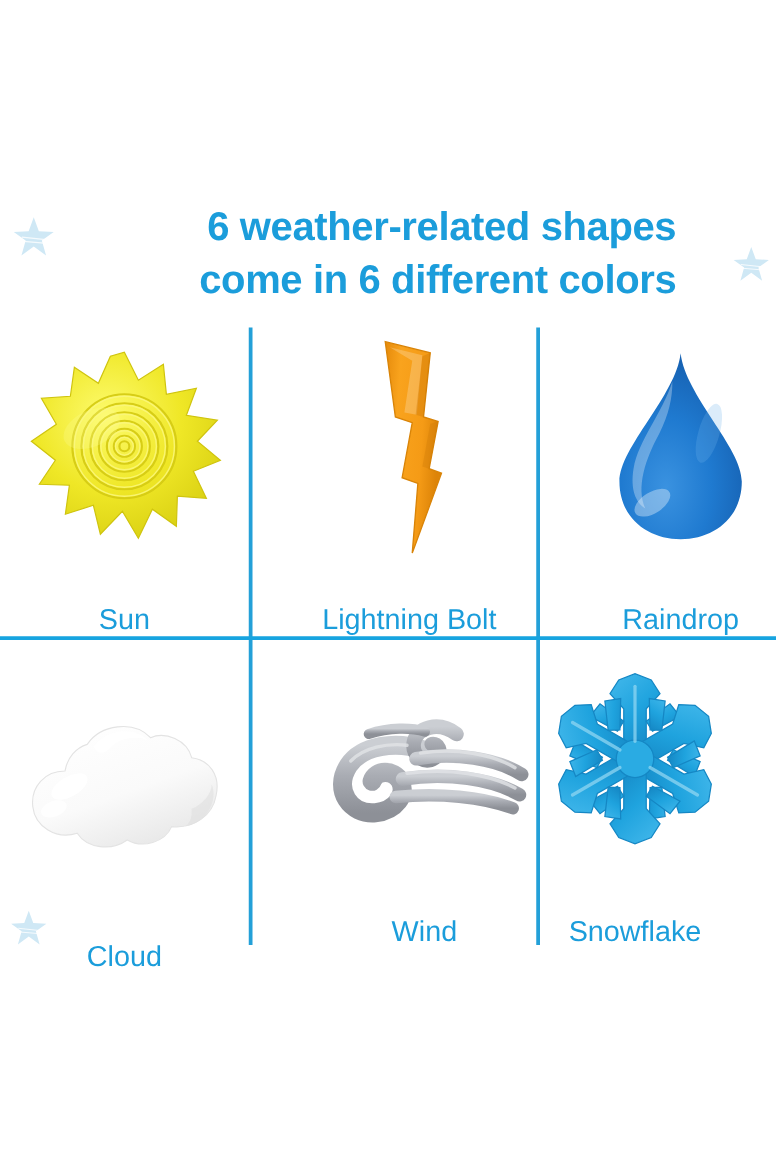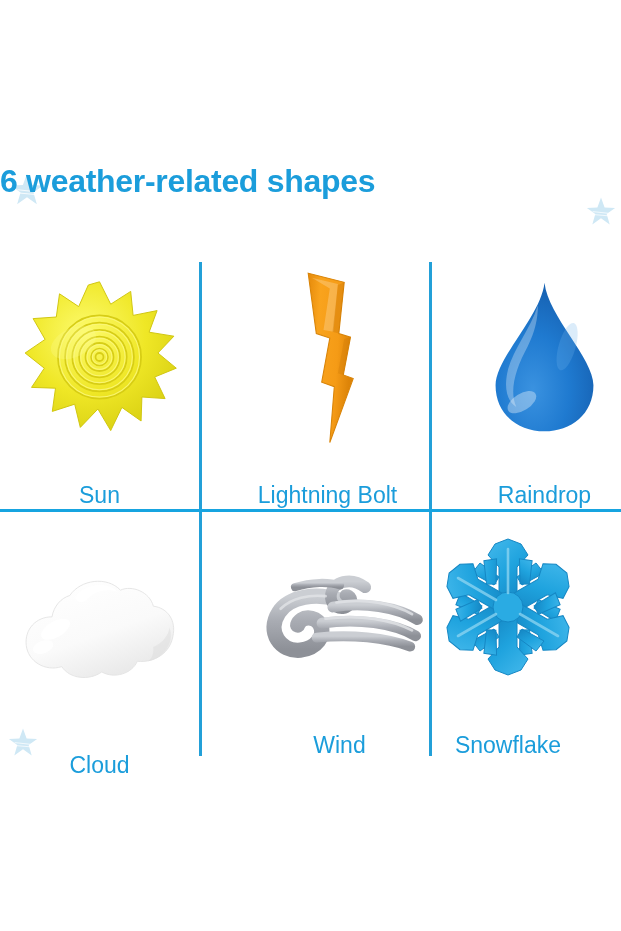--- a/index.html
+++ b/index.html
@@ -26,21 +26,21 @@
     user-select: none;
   }
   .star svg { display: block; }
 
   
   #headline {
     position: absolute;
     left: 0;
     top: 160px;
     width: 541px;
-    text-align: left;
+    text-align: right;
     color: #1b9ddb;
     font-size: 32px;
     font-weight: bold;
     line-height: 1.32;
     letter-spacing: -0.3px;
   }
   #headline .hl-line { display: block; white-space: nowrap; }
 
   
   #grid {
@@ -126,20 +126,21 @@
   <div class="star" style="left:8px; top:727px;">
     <svg width="30" height="30" viewBox="0 0 100 100" aria-hidden="true">
       <path d="M50 5 L62 38 L97 40 L69 60 L79 95 L50 74 L21 95 L31 60 L3 40 L38 38 Z" fill="#cfe8f5"></path>
       <path d="M22 52 L78 58" stroke="#ffffff" stroke-width="3" opacity="0.8"></path>
       <path d="M26 62 L74 66" stroke="#ffffff" stroke-width="3" opacity="0.8"></path>
     </svg>
   </div>
 
   <div id="headline">
     <span class="hl-line">6 weather-related shapes</span>
+    <span class="hl-line">come in 6 different colors</span>
   </div>
 
   <div id="grid">
 
     <div class="vline v1"></div>
     <div class="vline v2"></div>
     <div class="hline"></div>
 
     <div class="cell c0">
       <div class="shape-box">

